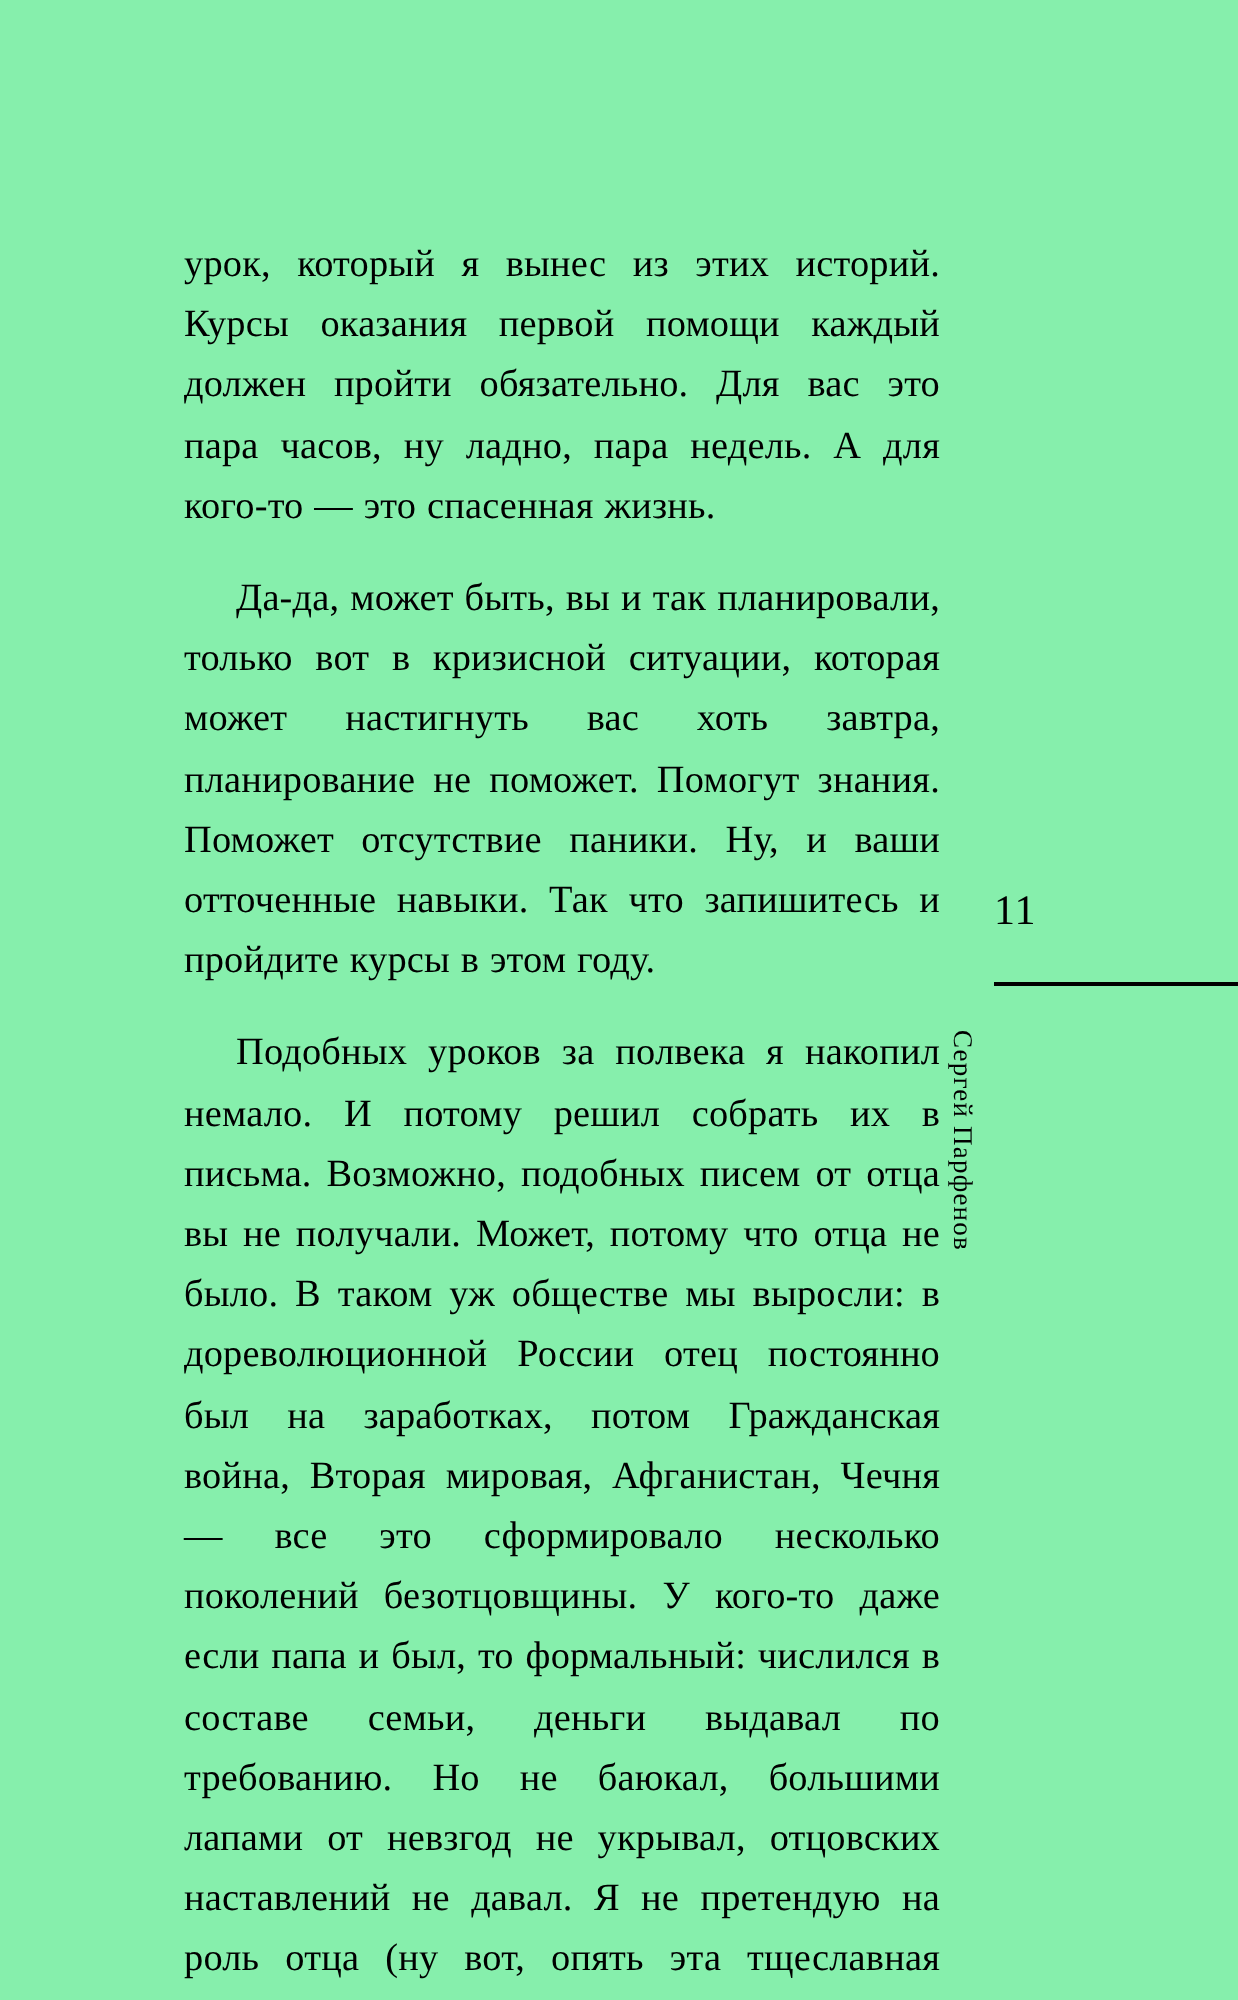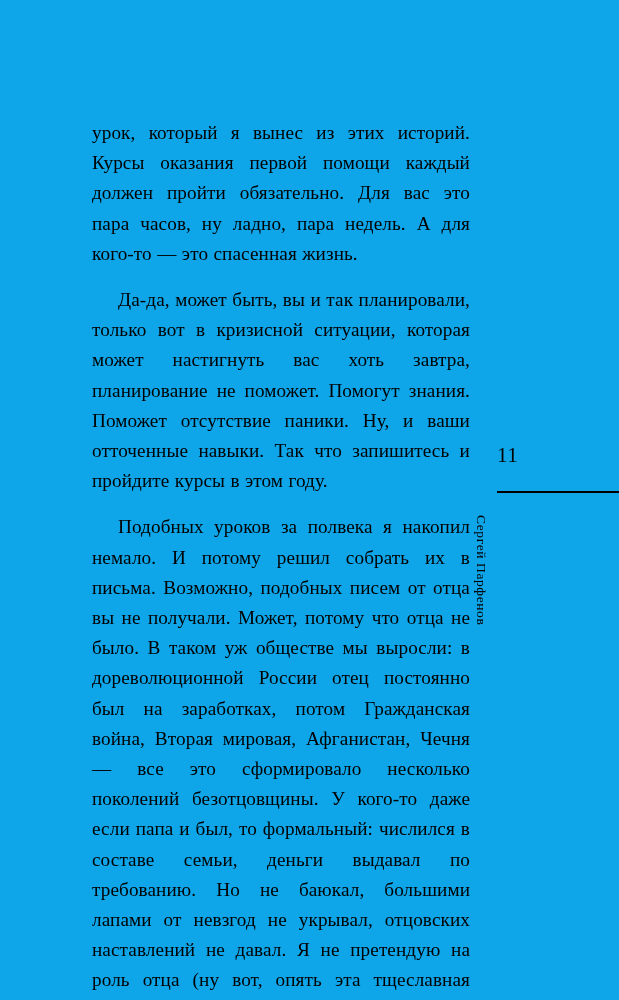--- a/index.html
+++ b/index.html
@@ -11,21 +11,21 @@
     width: 619px;
     height: 1000px;
     position: relative;
     font-family: "Liberation Serif", serif;
     color: #000000;
     overflow: hidden;
   }
   .page {
     position: absolute;
     inset: 0;
-    background: #0ea5e9;
+    background: #86efac;
   }
   .text-column {
     position: absolute;
     left: 92px;
     top: 118px;
     width: 378px;
   }
   .para {
     margin: 0;
     font-size: 19.2px;

